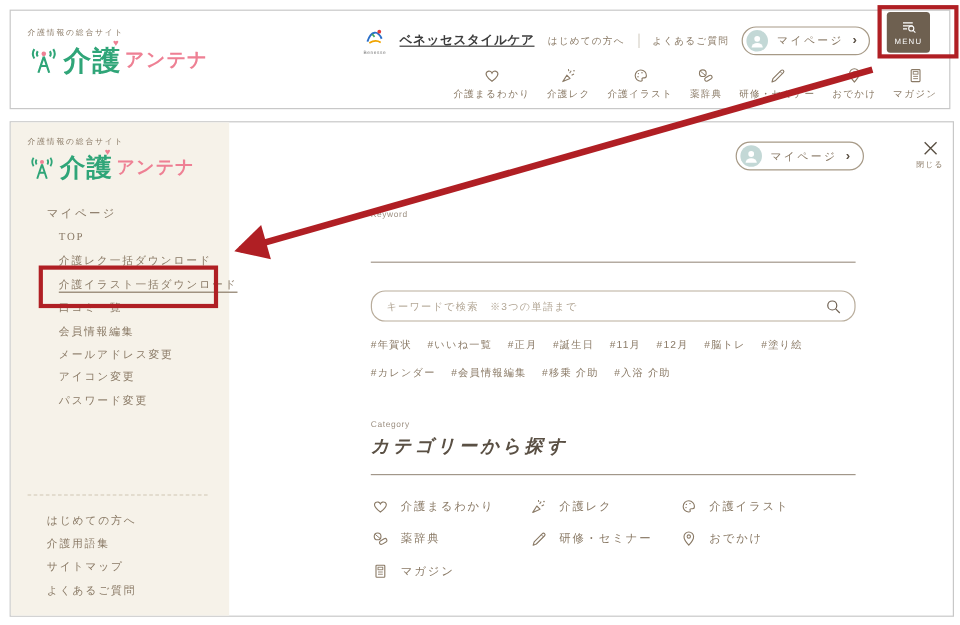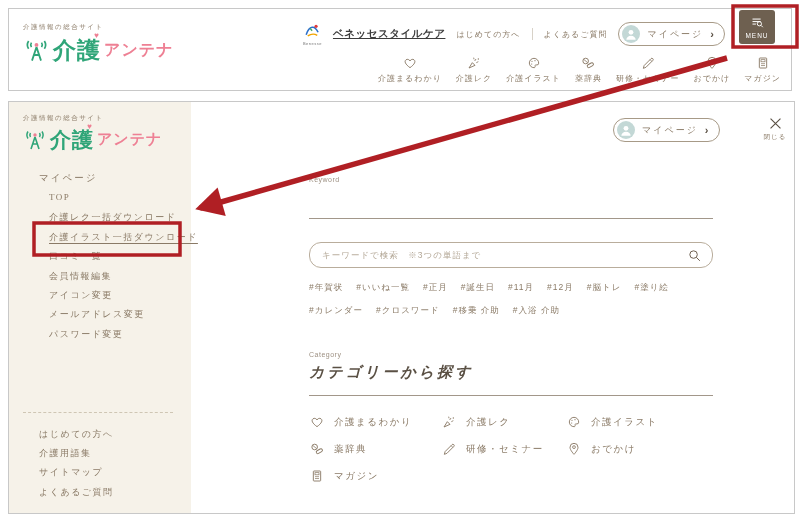--- a/index.html
+++ b/index.html
@@ -240,22 +240,22 @@
         <span class="antenna-txt">アンテナ</span>
       </div>
     </div>
     <div class="side-title">マイページ</div>
     <ul class="side-list">
       <li>TOP</li>
       <li>介護レク一括ダウンロード</li>
       <li class="active">介護イラスト一括ダウンロード</li>
       <li>口コミ一覧</li>
       <li>会員情報編集</li>
+      <li>メールアドレス変更</li>
       <li>アイコン変更</li>
-      <li>メールアドレス変更</li>
       <li>パスワード変更</li>
     </ul>
     <hr class="side-divider">
     <ul class="side-list2">
       <li>はじめての方へ</li>
       <li>介護用語集</li>
       <li>サイトマップ</li>
       <li>よくあるご質問</li>
     </ul>
   </aside>
@@ -289,21 +289,21 @@
   <div class="tags">
     <span class="tag">#年賀状</span>
     <span class="tag">#いいね一覧</span>
     <span class="tag">#正月</span>
     <span class="tag">#誕生日</span>
     <span class="tag">#11月</span>
     <span class="tag">#12月</span>
     <span class="tag">#脳トレ</span>
     <span class="tag">#塗り絵</span>
     <span class="tag">#カレンダー</span>
-    <span class="tag">#クロスワード</span>
+    <span class="tag">#会員情報編集</span>
     <span class="tag">#移乗 介助</span>
     <span class="tag">#入浴 介助</span>
   </div>
 
   <div class="eyebrow" style="left:300px;top:249px;">Category</div>
   <h2 class="sec-title" style="left:300px;top:261px;font-style:italic;">カテゴリーから探す</h2>
   <hr class="sec-rule" style="left:300px;top:293px;">
   <div class="cat-grid">
     <div class="cat-item">
         <svg class="icon" width="16" height="16">

